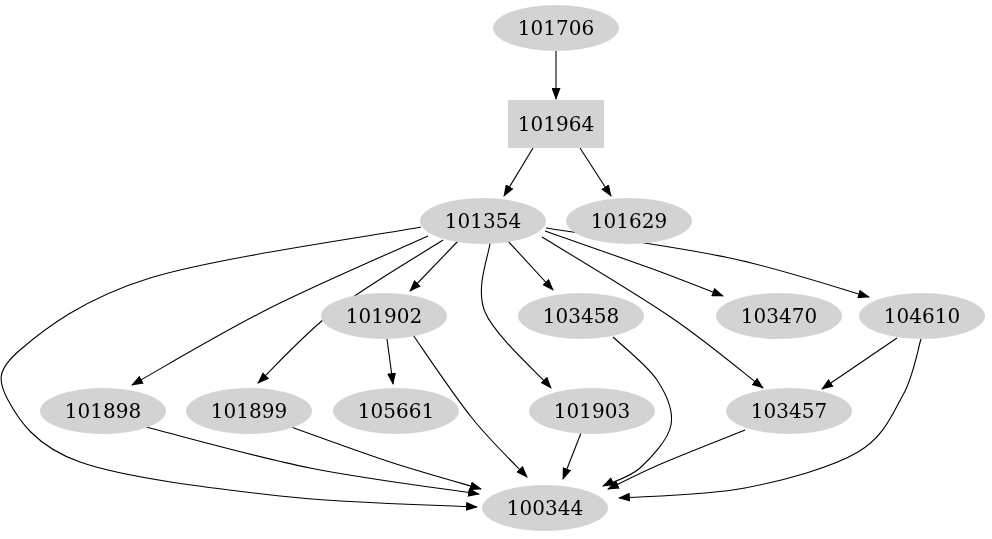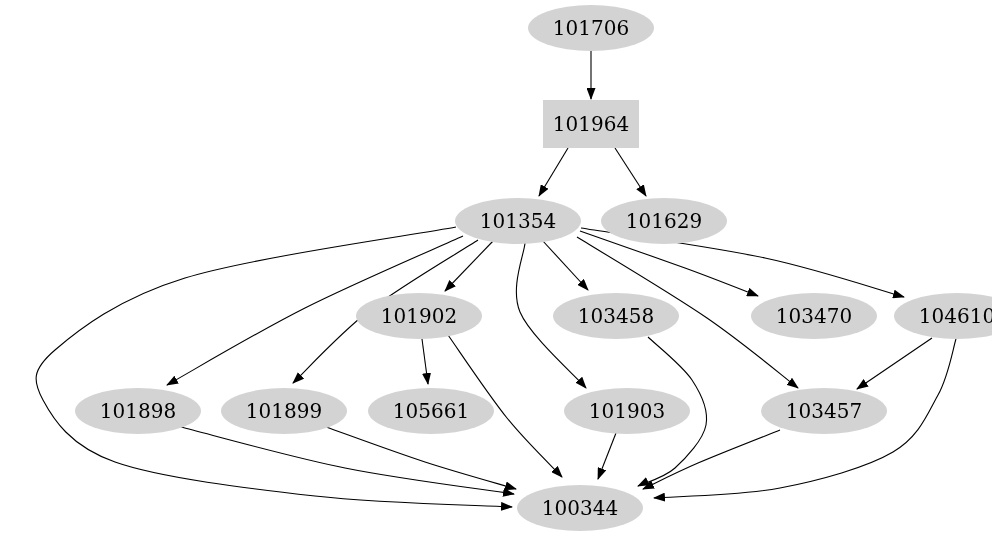--- a/index.html
+++ b/index.html
@@ -8,21 +8,20 @@
     background: #ffffff;
     width: 992px;
     height: 539px;
     overflow: hidden;
     font-family: "DejaVu Serif", serif;
   }
   .diagram-wrap {
     width: 888px;
     height: 539px;
     background: #ffffff;
-    margin-left: 35px;
   }
   svg { display: block; }
   .edge-path {
     fill: none;
     stroke-width: 1.1px;
   }
   .node-label {
     font-family: "DejaVu Serif", serif;
     font-size: 20px;
     text-anchor: middle;

